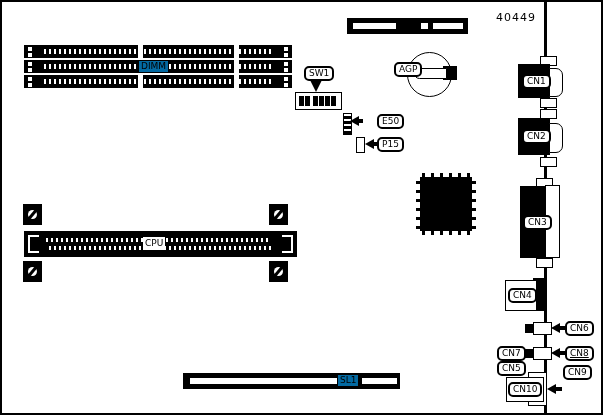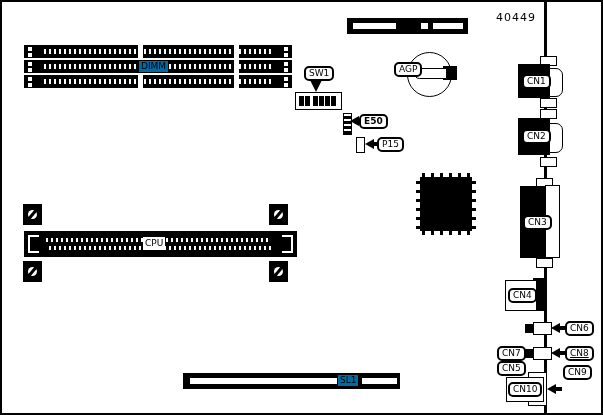--- a/index.html
+++ b/index.html
@@ -115,21 +115,21 @@
       <b style="left:9px;"></b>
     <b style="left:17px;"></b>
       <b style="left:23px;"></b>
       <b style="left:29px;"></b>
       <b style="left:35px;"></b>
   </div>
 
   <div class="e50c"></div>
   <div class="arr-l" style="left:350px;top:116px;"></div>
   <div class="stem" style="left:357px;top:119px;width:6px;"></div>
-  <div class="callout" style="left:359px;top:114px;font-weight:bold;">E50</div>
+  <div class="callout" style="left:377px;top:114px;">E50</div>
 
   <div class="whiterect" style="left:356px;top:137px;width:7px;height:14px;"></div>
   <div class="arr-l" style="left:365px;top:139px;"></div>
   <div class="stem" style="left:372px;top:142px;width:6px;"></div>
   <div class="callout" style="left:377px;top:137px;">P15</div>
 
   <div class="battery"></div>
   <div class="bat-contact"></div>
   <div class="bat-clip"></div>
 

